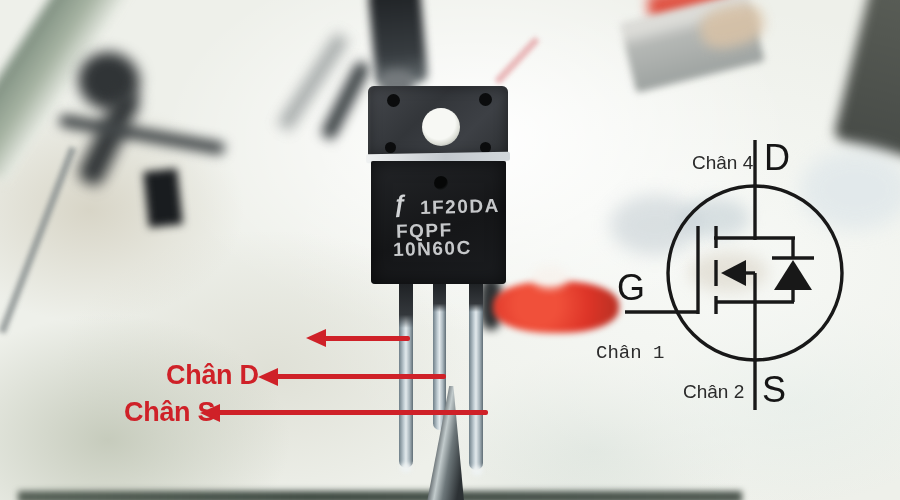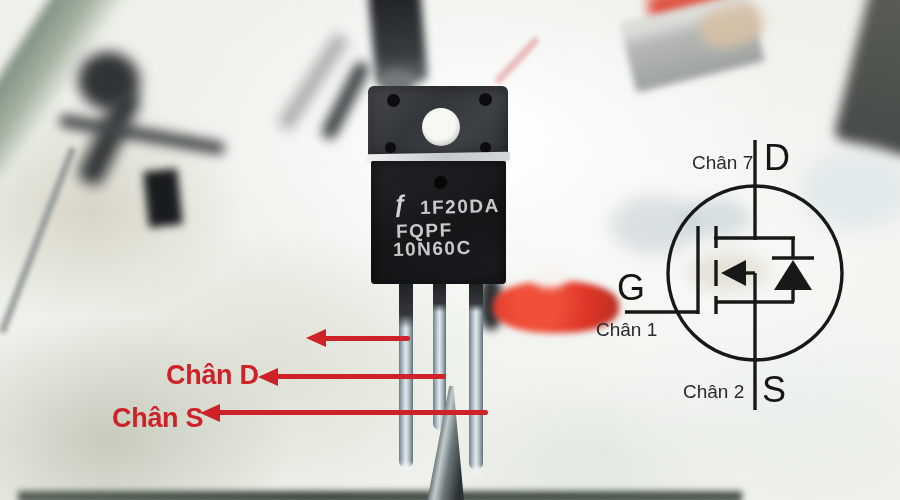--- a/index.html
+++ b/index.html
@@ -166,21 +166,21 @@
   <div class="leg-glint" style="left:471px;top:466px;"></div>
   <div class="probe"></div>
 
   <div class="arrow-head" style="left:306px;top:329px;"></div>
   <div class="arrow-line" style="left:324px;top:336px;width:86px;"></div>
 
   <div class="lbl" style="left:166px;top:362px;">Chân D</div>
   <div class="arrow-head" style="left:258px;top:368px;"></div>
   <div class="arrow-line" style="left:276px;top:374px;width:170px;"></div>
 
-  <div class="lbl" style="left:112px;top:399px;margin-top:6px;">Chân S</div>
+  <div class="lbl" style="left:124px;top:399px;">Chân S</div>
   <div class="arrow-head" style="left:200px;top:404px;"></div>
   <div class="arrow-line" style="left:218px;top:410px;width:270px;"></div>
 
   <svg class="sch" viewBox="0 0 260 290">
     <circle class="sch-stroke" cx="165" cy="143" r="87"></circle>
     <line class="sch-stroke" x1="165" y1="10" x2="165" y2="110"></line>
     <line class="sch-stroke" x1="124" y1="108" x2="205" y2="108"></line>
     <line class="sch-stroke" x1="126" y1="96" x2="126" y2="118"></line>
     <line class="sch-stroke" x1="126" y1="130" x2="126" y2="156"></line>
     <line class="sch-stroke" x1="126" y1="166" x2="126" y2="184"></line>
@@ -189,20 +189,20 @@
     <polygon class="sch-fill" points="131,143 156,130 156,156"></polygon>
     <line class="sch-stroke" x1="152" y1="143" x2="165" y2="143"></line>
     <line class="sch-stroke" x1="165" y1="143" x2="165" y2="280"></line>
     <line class="sch-stroke" x1="126" y1="172" x2="204" y2="172"></line>
     <line class="sch-stroke" x1="203" y1="108" x2="203" y2="128"></line>
     <line class="sch-stroke" x1="182" y1="128" x2="224" y2="128"></line>
     <polygon class="sch-fill" points="203,130 184,160 222,160"></polygon>
     <line class="sch-stroke" x1="203" y1="160" x2="203" y2="172"></line>
   </svg>
 
-  <div class="sch-label-small" style="left:692px;top:153px;">Chân 7</div>
+  <div class="sch-label-small" style="left:692px;top:153px;">Chân 4</div>
   <div class="sch-label-big" style="left:764px;top:140px;">D</div>
   <div class="sch-label-big" style="left:617px;top:270px;">G</div>
-  <div class="sch-label-small" style="left:596px;top:320px;">Chân 1</div>
+  <div class="sch-label-small" style="left:596px;top:344px;font-family:Liberation Mono, monospace;">Chân 1</div>
   <div class="sch-label-small" style="left:683px;top:382px;">Chân 2</div>
   <div class="sch-label-big" style="left:762px;top:372px;">S</div>
 
 </div>
 
 </body></html>

